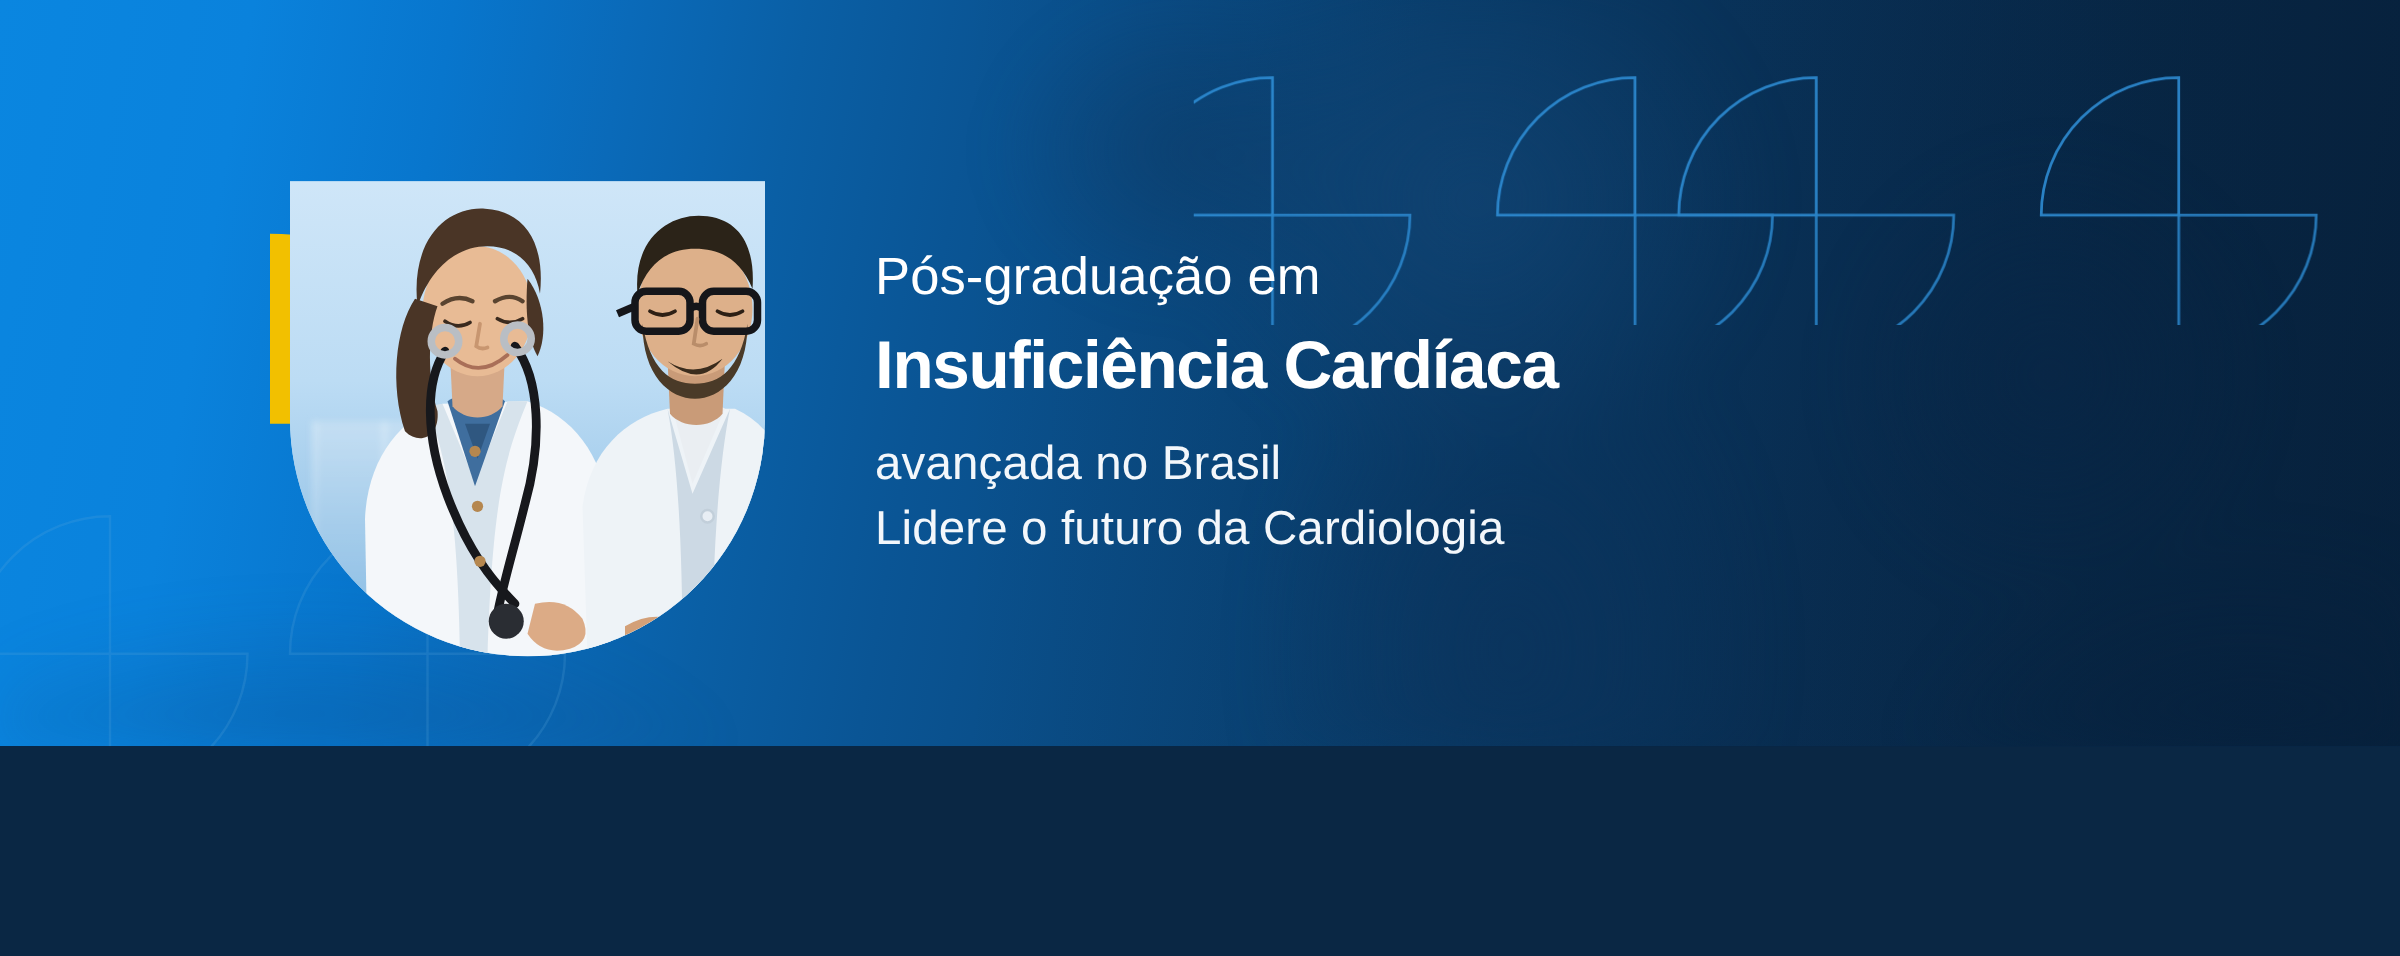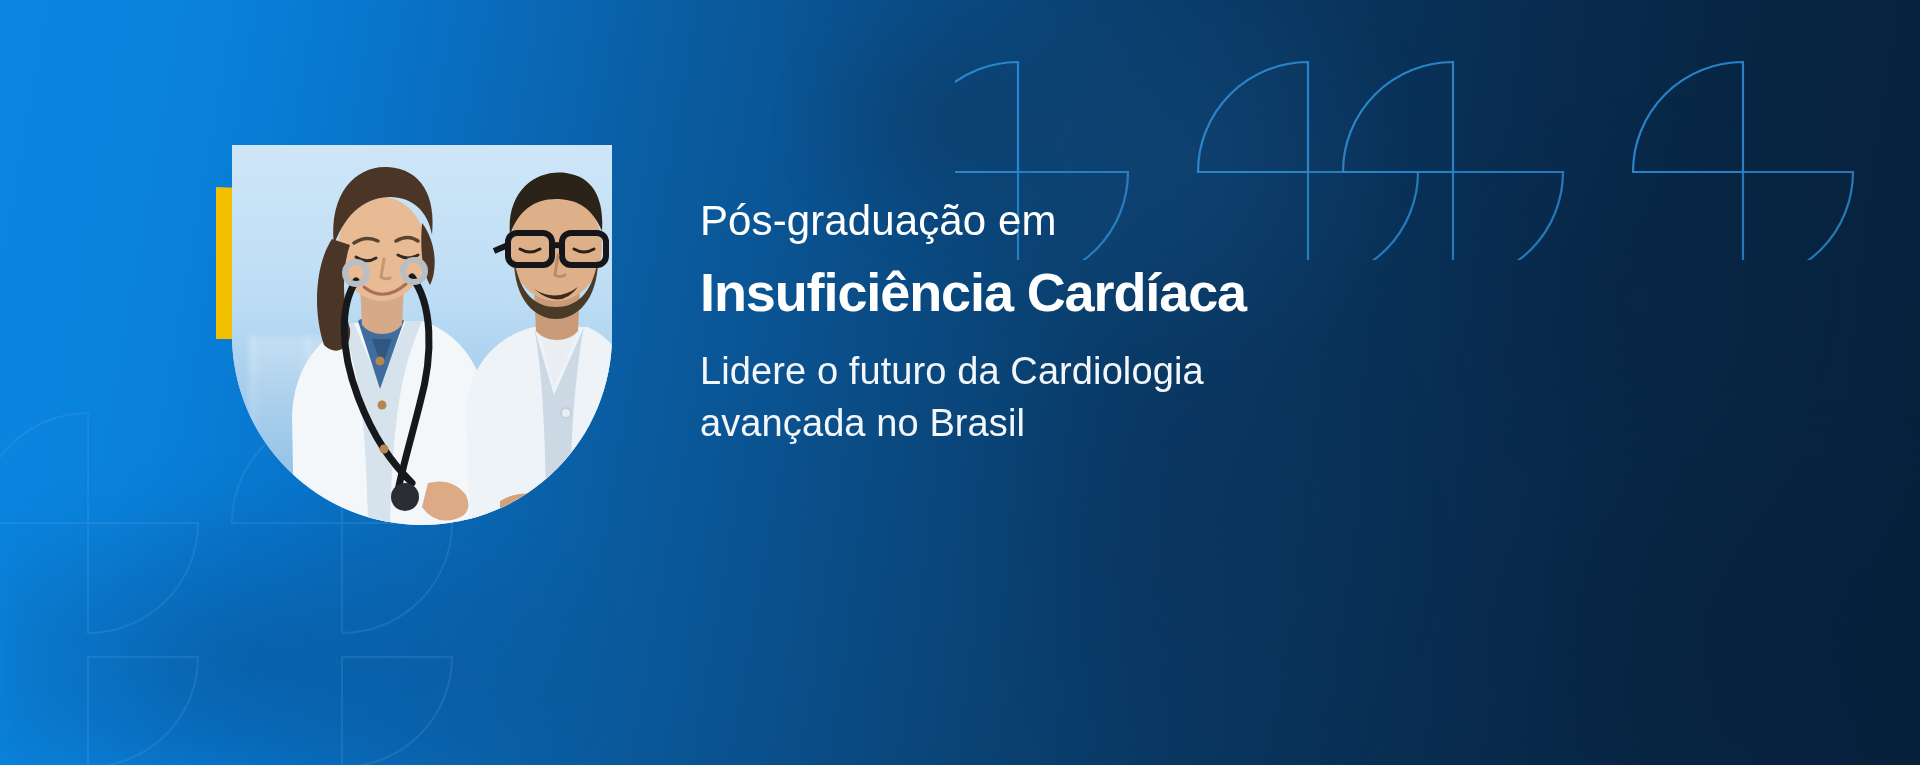--- a/index.html
+++ b/index.html
@@ -4,21 +4,21 @@
 <title>Banner</title>
 <style>
   html, body {
     margin: 0;
     padding: 0;
     background: #0a2744;
   }
   .banner {
     position: relative;
     width: 1920px;
-    height: 765px;
+    height: 597px;
     overflow: hidden;
     font-family: "Liberation Sans", sans-serif;
     background: #08365e;
   }
 
   
   .bg-base {
     position: absolute;
     inset: 0;
     background:
@@ -276,18 +276,18 @@
       <circle cx="126" cy="314" r="5" fill="#e8eef4" stroke="#c2cfda" stroke-width="2"></circle>
 
       <path d="M58 346 q28 -16 52 2 q12 16 -6 22 q-28 10 -46 -8 Z" fill="#d3a078"></path>
     </svg>
   </div>
 
   <div class="copy">
     <p class="eyebrow">Pós-graduação em</p>
     <h1 class="headline">Insuficiência Cardíaca</h1>
     <p class="subline">
+      <span>avançada no Brasil</span>
       <span>Lidere o futuro da Cardiologia</span>
-      <span>avançada no Brasil</span>
     </p>
   </div>
 
 </div>
 
 </body></html>

